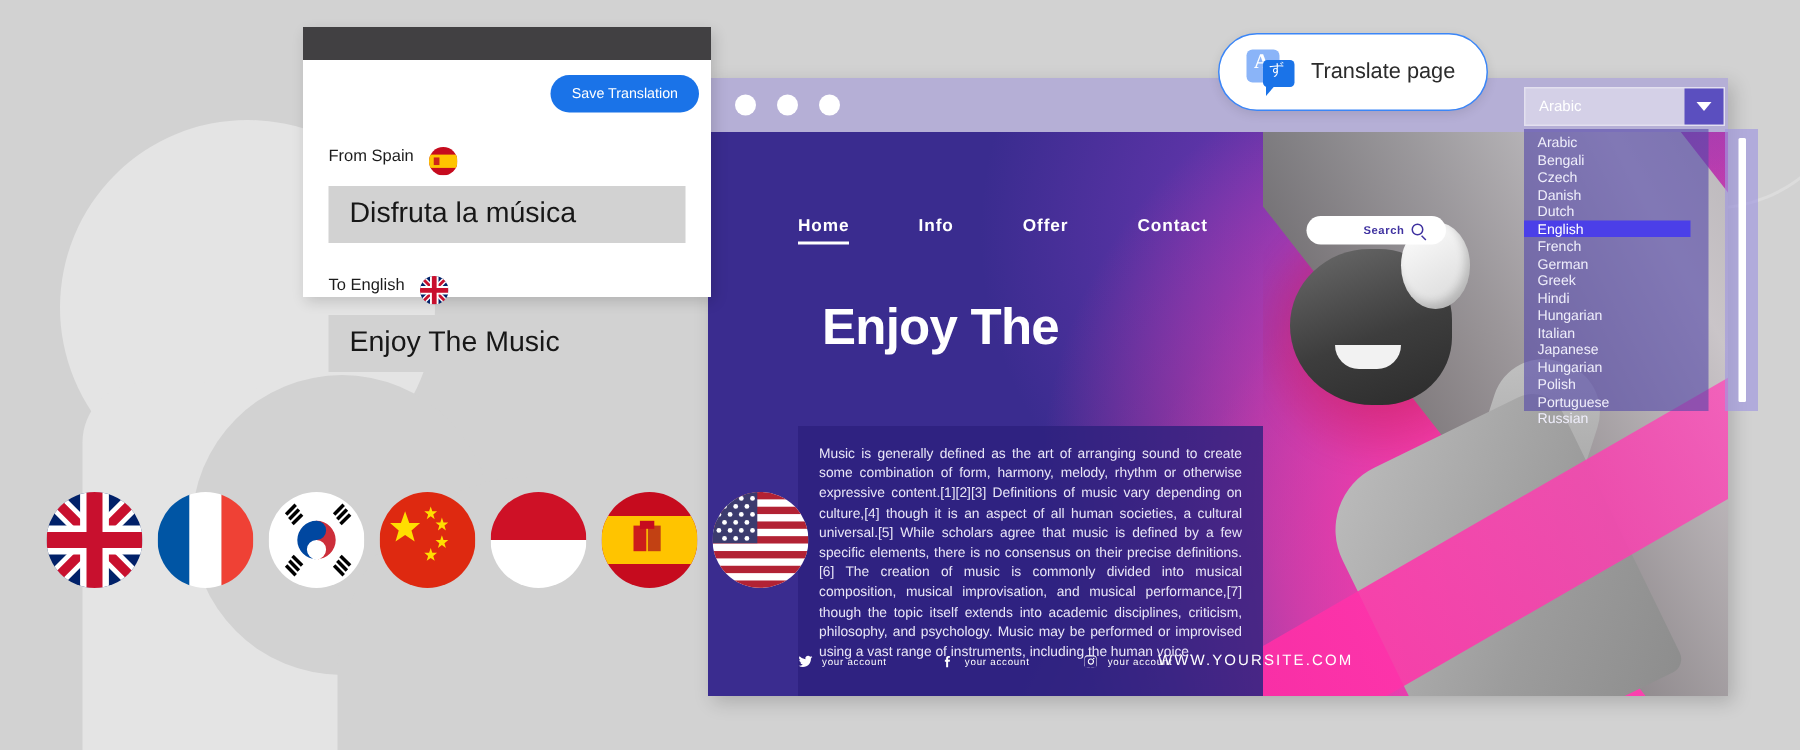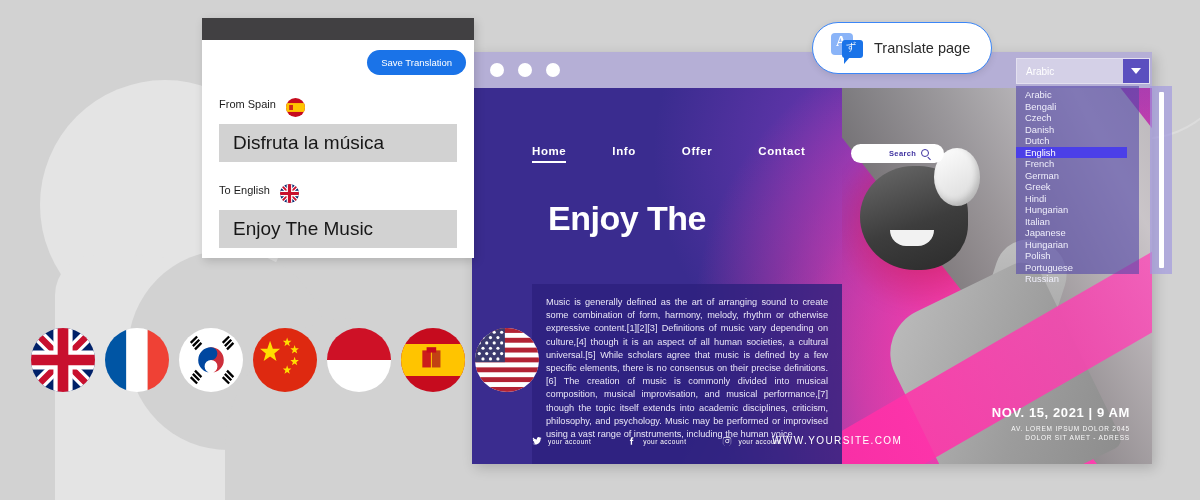--- a/index.html
+++ b/index.html
@@ -114,21 +114,21 @@
     display:flex; align-items:center; padding-left:60px; gap:46px; z-index:4;
   }
   .nav a{
     color:#fff; font-size:11.5px; font-weight:bold; letter-spacing:.6px;
     text-decoration:none; position:relative; padding-bottom:4px;
   }
   .nav a.active::after{
     content:""; position:absolute; left:0; bottom:-2px; width:100%; height:2.5px; background:#fff;
   }
   .searchbox{
-    width:93px; height:19px; background:#fff; border-radius:12px;
+    margin-left:20px; width:93px; height:19px; background:#fff; border-radius:12px;
     display:flex; align-items:center; justify-content:flex-end; gap:5px; padding-right:15px;
   }
   .searchbox span{ font-size:7.5px; color:#3f32a0; font-weight:bold; letter-spacing:.4px;}
   .mag{ width:8px;height:8px;border:1.4px solid #3f32a0;border-radius:50%;position:relative;}
   .mag::after{content:"";position:absolute;right:-3px;bottom:-3px;width:4px;height:1.4px;background:#3f32a0;transform:rotate(45deg);}
 
   
   .hero-title{
     position:absolute; left:76px; top:112px; z-index:4;
     color:#fff; font-size:34px; line-height:36px; font-weight:bold; letter-spacing:-.5px;
@@ -200,21 +200,21 @@
   .listbox .opt.sel{ background:#4b3fe8; color:#fff; margin-left:-9px; padding-left:9px; width:111px;}
   .scrollbar{
     position:absolute; left:134px; top:28px; width:22px; height:188px;
     background:rgba(160,150,225,.65);
     display:flex; justify-content:center; padding:6px 0;
   }
   .scrollbar .thumb{ width:5px; background:#fff; border-radius:1px; height:100%; }
 
   
   #panel{
-    position:absolute; left:202px; top:18px; width:272px; height:240px; background:#fff;
+    position:absolute; left:202px; top:18px; width:272px; height:180px; background:#fff;
     box-shadow:2px 3px 9px rgba(0,0,0,.16); z-index:20;
   }
   #panel .titlebar{ height:22px; background:#414042; }
   #panel .body{ padding:12px 17px 0 17px; position:relative; }
   .savebtn{
     position:absolute; right:8px; top:10px;
     background:#1a73e8; color:#fff; border:none; border-radius:14px;
     font-size:9.5px; padding:7px 14px; cursor:pointer; font-family:"Liberation Sans",sans-serif;
   }
   .fieldlabel{ display:flex; align-items:flex-start; gap:10px; margin-top:46px; }
@@ -295,27 +295,20 @@
       </div>
       <div class="social">
         <svg viewBox="0 0 24 24">
             <path d="M12 2.2c3.2 0 3.6 0 4.9.1 1.2 0 1.8.2 2.2.4.6.2 1 .5 1.4 1 .4.4.7.8 1 1.4.2.4.4 1 .4 2.2.1 1.3.1 1.7.1 4.9s0 3.6-.1 4.9c0 1.2-.2 1.8-.4 2.2-.3.6-.6 1-1 1.4-.4.4-.8.7-1.4 1-.4.2-1 .4-2.2.4-1.3.1-1.7.1-4.9.1s-3.6 0-4.9-.1c-1.2 0-1.8-.2-2.2-.4a3.9 3.9 0 0 1-1.4-1 3.9 3.9 0 0 1-1-1.4c-.2-.4-.4-1-.4-2.2C2.2 15.6 2.2 15.2 2.2 12s0-3.6.1-4.9c0-1.2.2-1.8.4-2.2.2-.6.5-1 1-1.4.4-.4.8-.7 1.4-1 .4-.2 1-.4 2.2-.4C8.4 2.2 8.8 2.2 12 2.2zm0 1.8c-3.1 0-3.5 0-4.7.1-1.1 0-1.7.2-2.1.3-.5.2-.9.4-1.2.8-.4.3-.6.7-.8 1.2-.1.4-.3 1-.3 2.1-.1 1.2-.1 1.6-.1 4.7s0 3.5.1 4.7c0 1.1.2 1.7.3 2.1.2.5.4.9.8 1.2.3.4.7.6 1.2.8.4.1 1 .3 2.1.3 1.2.1 1.6.1 4.7.1s3.5 0 4.7-.1c1.1 0 1.7-.2 2.1-.3.5-.2.9-.4 1.2-.8.4-.3.6-.7.8-1.2.1-.4.3-1 .3-2.1.1-1.2.1-1.6.1-4.7s0-3.5-.1-4.7c0-1.1-.2-1.7-.3-2.1a3 3 0 0 0-.8-1.2 3 3 0 0 0-1.2-.8c-.4-.1-1-.3-2.1-.3-1.2-.1-1.6-.1-4.7-.1zm0 3.1a5 5 0 1 1 0 9.9 5 5 0 0 1 0-9.9zm0 8.1a3.2 3.2 0 1 0 0-6.3 3.2 3.2 0 0 0 0 6.3zm6.3-8.3a1.2 1.2 0 1 1-2.3 0 1.2 1.2 0 0 1 2.3 0z"></path>
           </svg>
         <span>your account</span>
       </div>
     </div>
     <div class="siteurl">WWW.YOURSITE.COM</div>
 
-    <div class="eventinfo">
-      <div class="d">NOV. 15, 2021 |  9 AM</div>
-      <div class="a">
-        <div>AV. LOREM IPSUM DOLOR 2045</div>
-        <div>DOLOR SIT AMET - ADRESS</div>
-      </div>
-    </div>
   </div>
 </div>
 
 <div id="langwidget">
   <div class="combo">
     <div class="val">Arabic</div>
     <div class="arrow">
       <div class="caret"></div>
     </div>
   </div>

